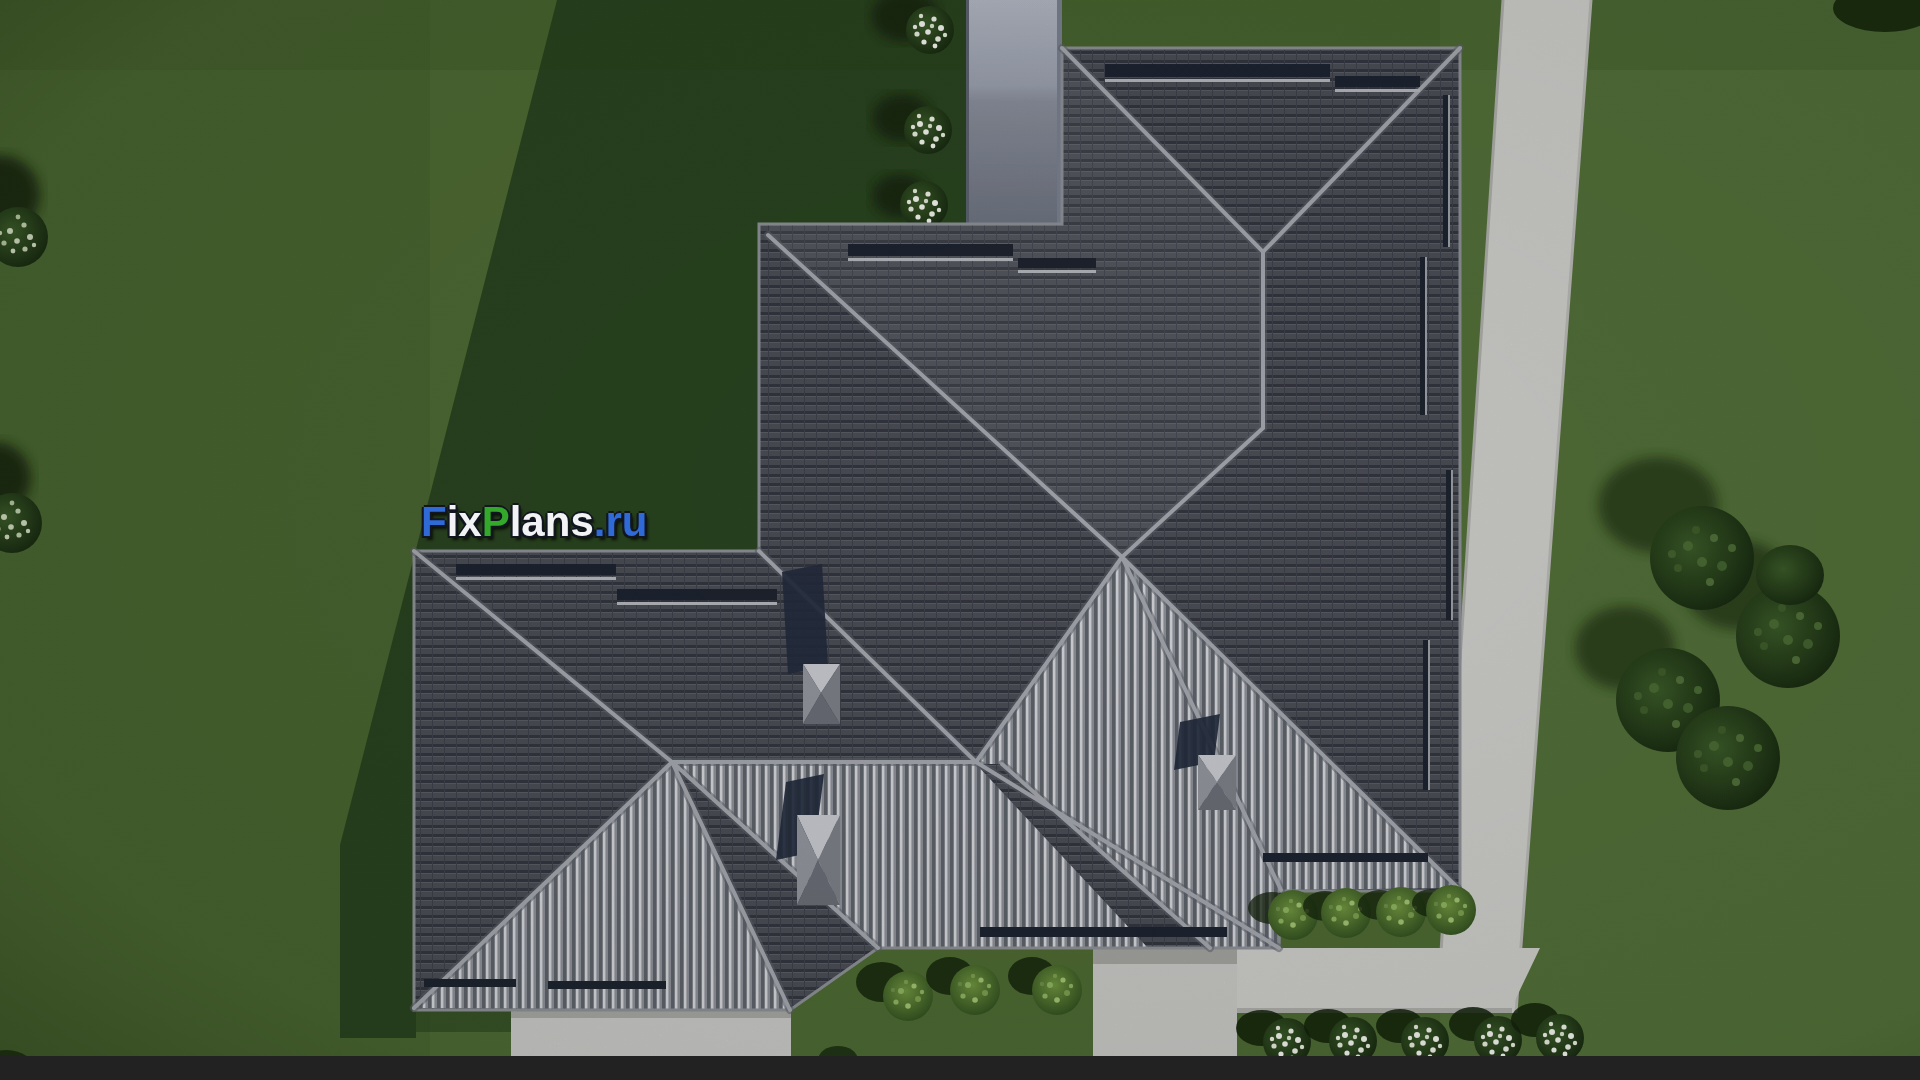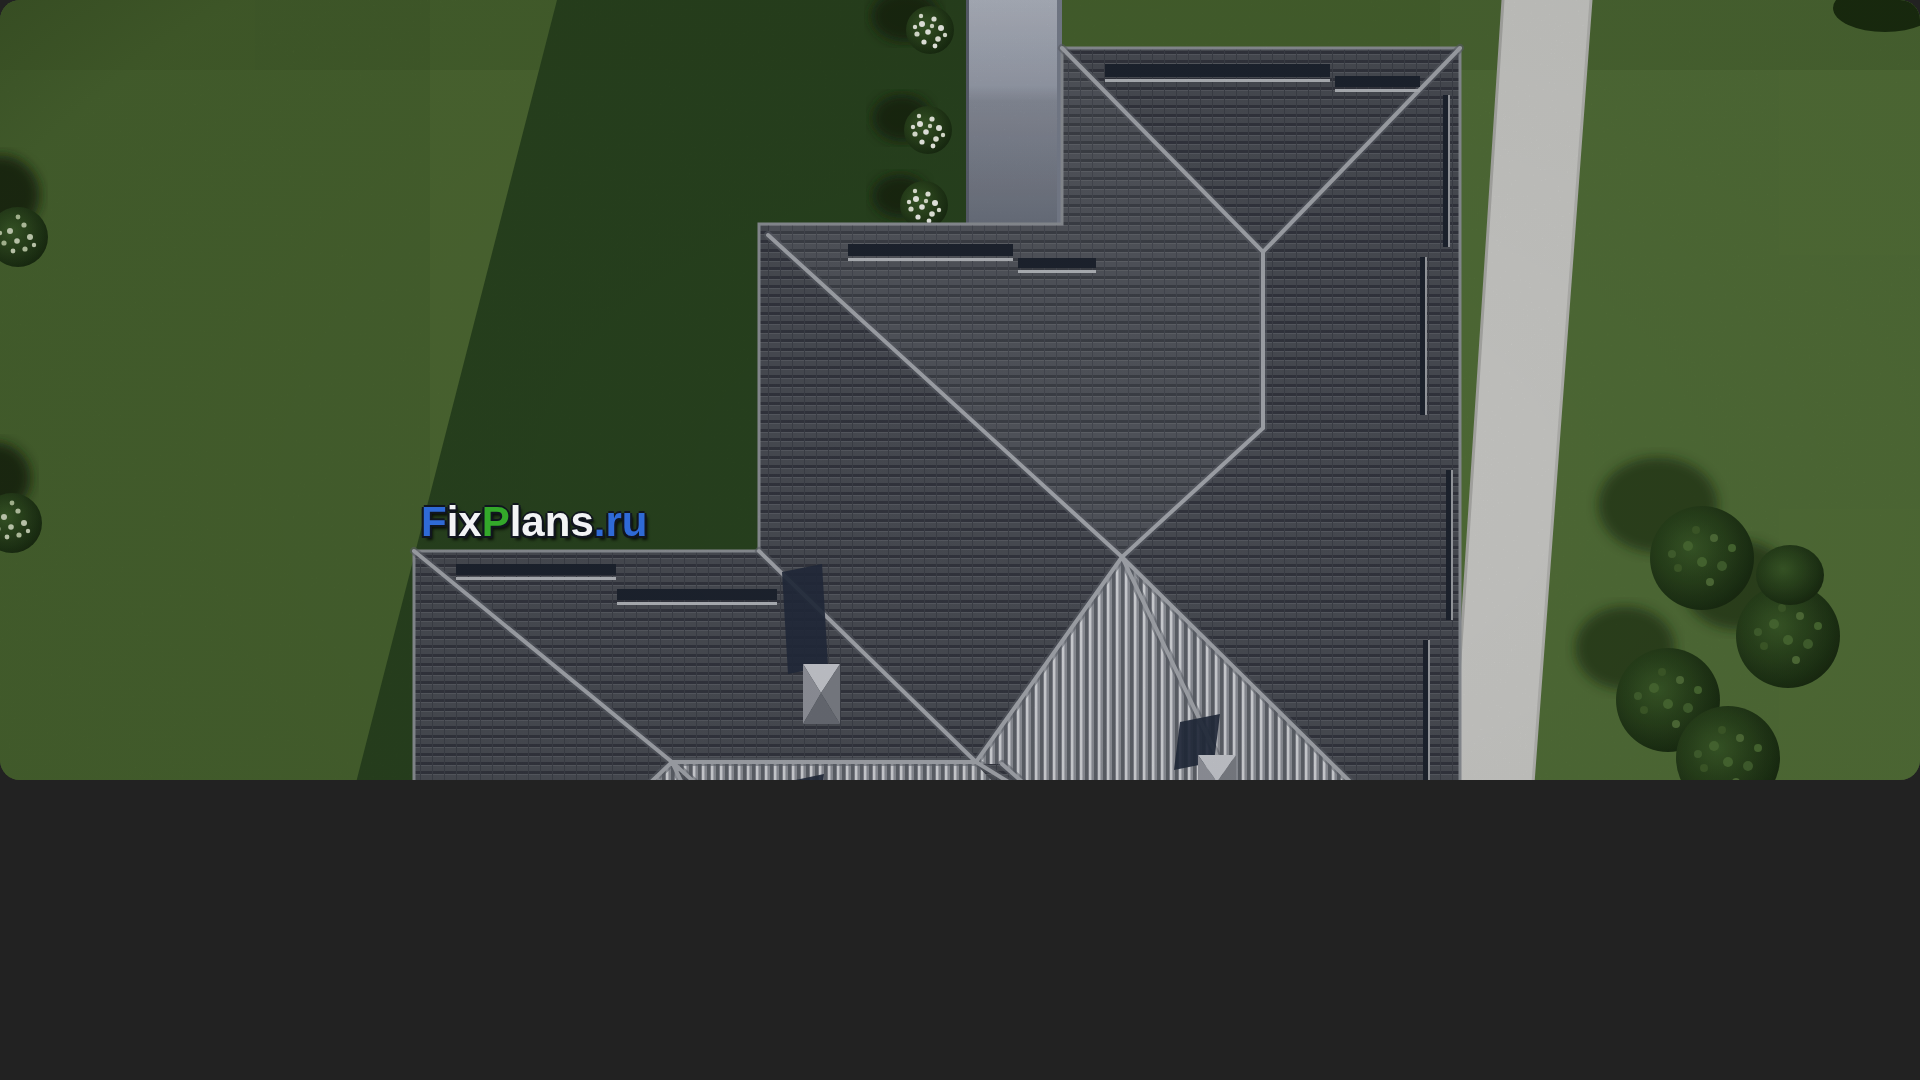--- a/index.html
+++ b/index.html
@@ -1,17 +1,17 @@
 <!DOCTYPE html>
 <html><head>
 <meta charset="utf-8">
 <style>
   html,body{margin:0;padding:0;background:#222;}
-  #stage{position:relative;width:1920px;height:780px;overflow:hidden;
-         font-family:"Liberation Sans", sans-serif;border-radius:20px;}
+  #stage{position:relative;width:1920px;height:1056px;overflow:hidden;
+         font-family:"Liberation Sans", sans-serif;}
   #stage svg{position:absolute;left:0;top:0;}
   .logo{position:absolute;left:421px;top:501px;font-size:42px;font-weight:bold;
         letter-spacing:0px;line-height:1;white-space:nowrap;
         font-family:"Liberation Sans", sans-serif;
         text-shadow:2px 0 0 #11161f,-2px 0 0 #11161f,0 2px 0 #11161f,0 -2px 0 #11161f,
                     2px 2px 0 #11161f,-2px 2px 0 #11161f,3px 4px 3px rgba(0,0,0,.75);}
   .logo .c-blue{color:#2f6ad6;}
   .logo .c-white{color:#f2f3f5;}
   .logo .c-green{color:#33a82a;}
 </style>

